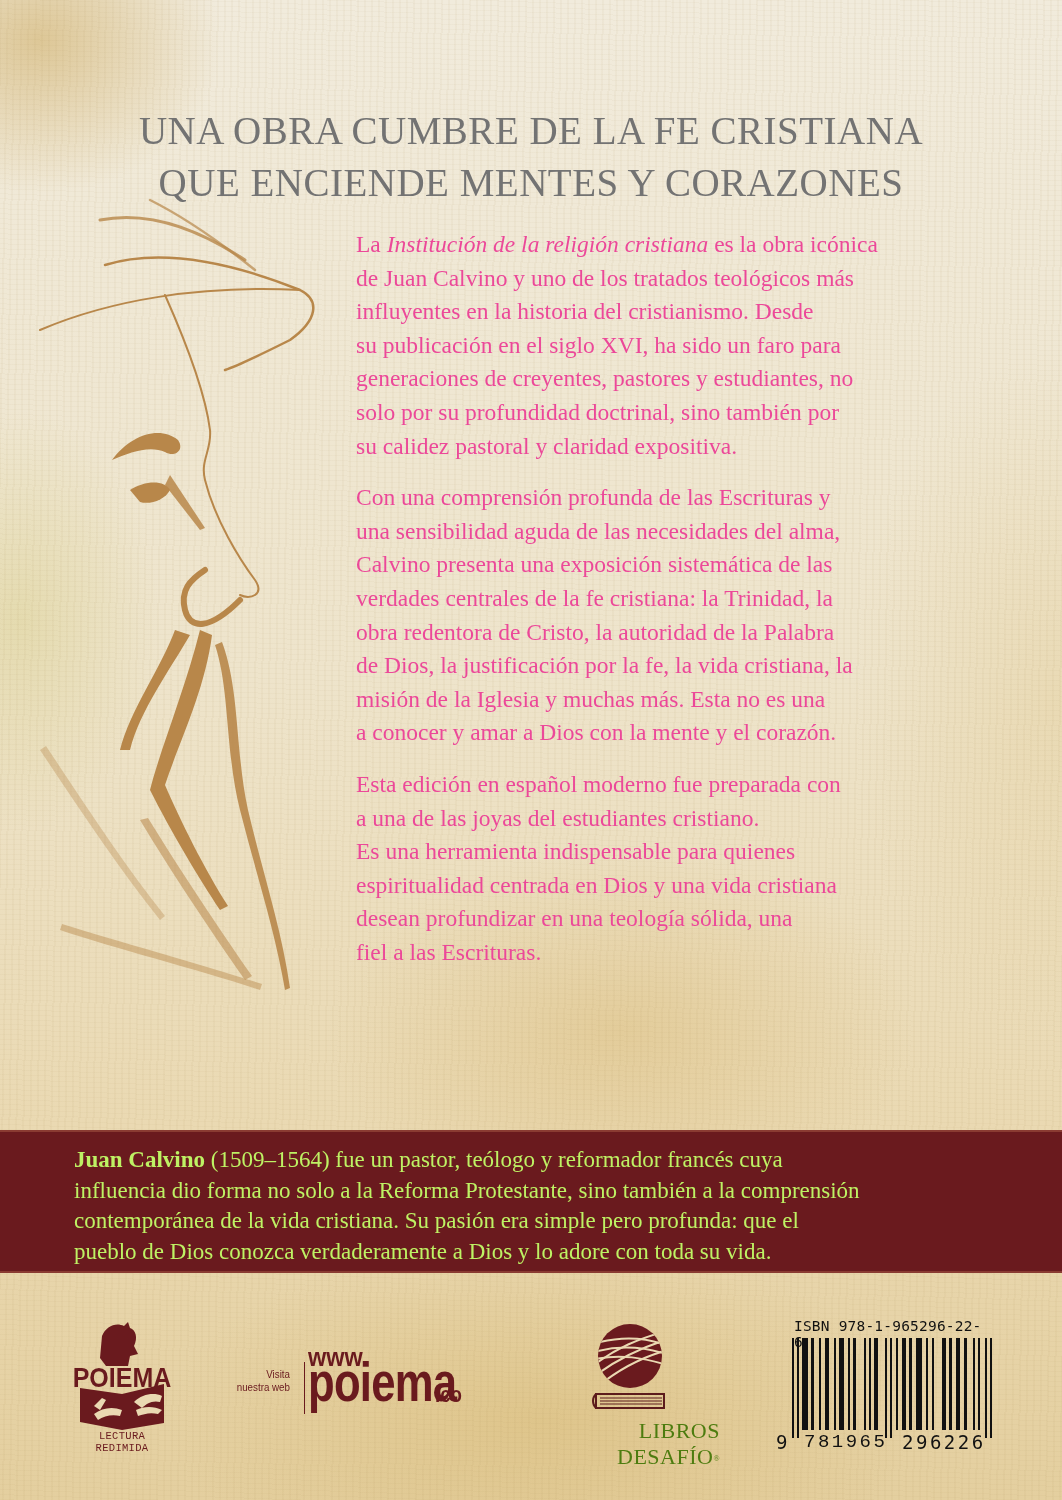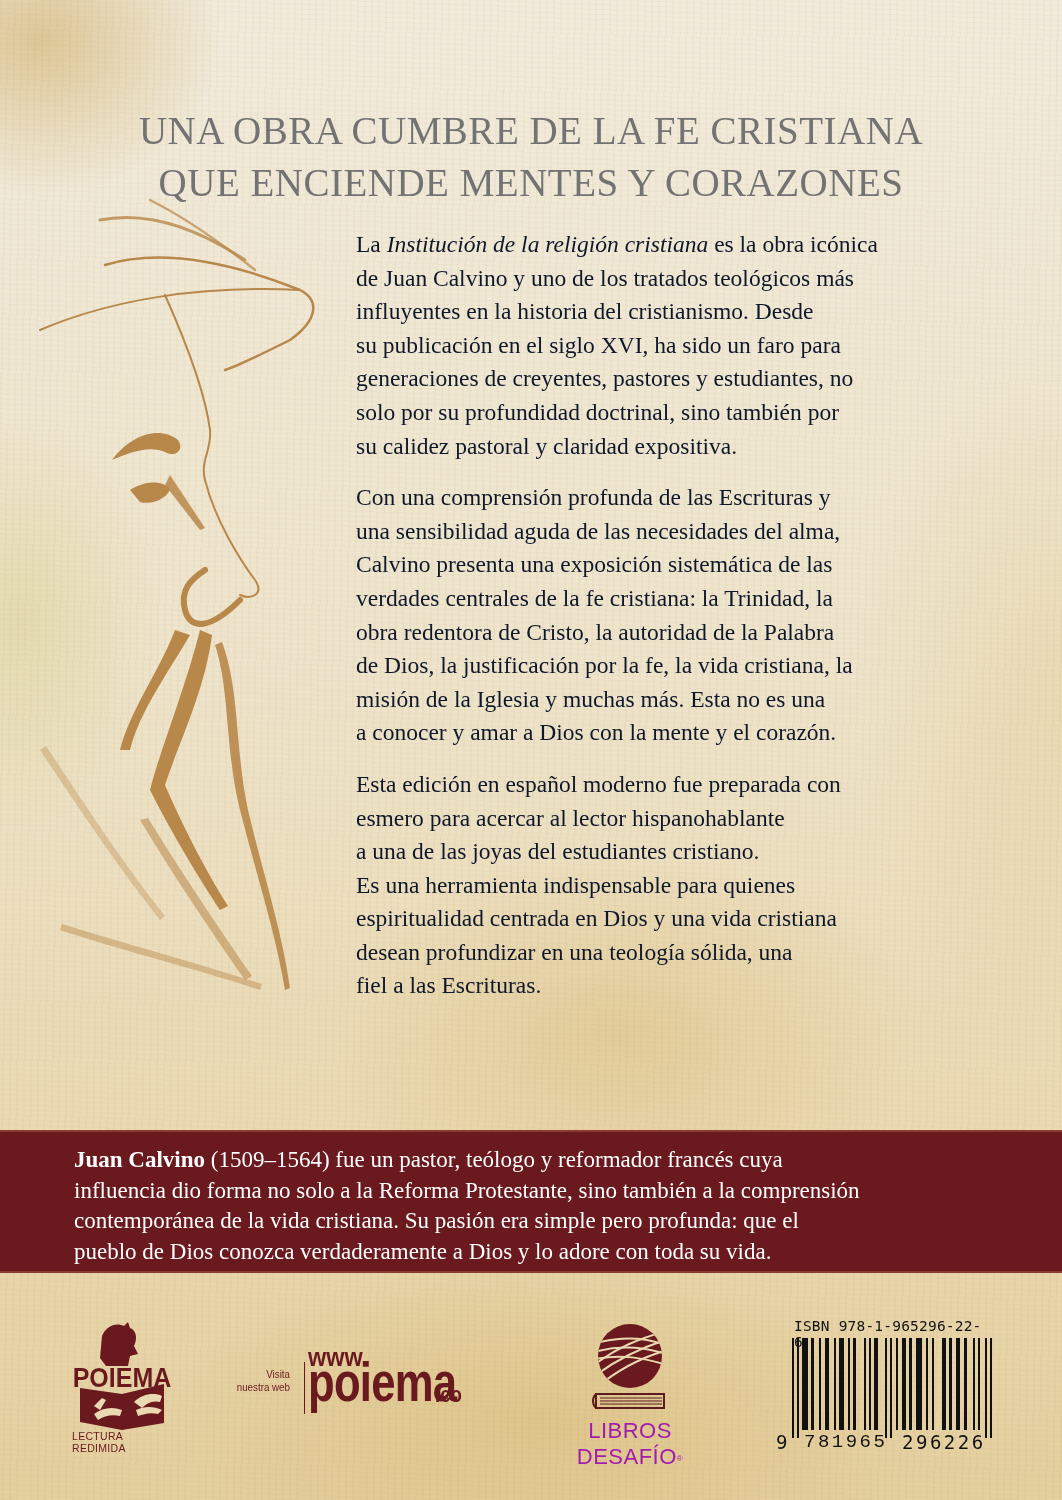--- a/index.html
+++ b/index.html
@@ -21,42 +21,42 @@
       repeating-linear-gradient(2deg, rgba(150,120,60,0.04) 0 1px, rgba(0,0,0,0) 1px 5px);
   }
   .headline {
     position: absolute; left: 0; width: 1062px; top: 105px; text-align: center;
     color: #737373; font-size: 39px; line-height: 52px; letter-spacing: 0.5px;
     font-family: "Liberation Serif", serif;
   }
   .sketch { position: absolute; left: 0; top: 190px; width: 330px; height: 900px; }
   .body {
     position: absolute; left: 356px; top: 228px; width: 660px;
-    color: #0f172a; font-size: 23.5px; line-height: 33.6px;
+    color: #ec4899; font-size: 23.5px; line-height: 33.6px;
     font-family: "Liberation Serif", serif;
   }
   .body p { margin: 0 0 18px 0; }
   .body .line { display: block; white-space: nowrap; }
   .body em { font-style: italic; }
   .band {
     position: absolute; left: 0; top: 1130px; width: 1062px; height: 143px;
     background: #6a1a1e; border-top: 2px solid #8a3b32; border-bottom: 2px solid #8a3b32;
     box-sizing: border-box;
   }
   .band-text {
     position: absolute; left: 74px; top: 13px; width: 960px;
-    color: #ffffff; font-size: 23px; line-height: 30.5px;
+    color: #bef264; font-size: 23px; line-height: 30.5px;
     font-family: "Liberation Serif", serif;
   }
   .band-text .line { display: block; white-space: nowrap; }
   .band-text b { font-weight: bold; }
   .logo-poiema { position: absolute; left: 72px; top: 1318px; width: 100px; height: 140px; }
   .logo-poiema .lectura {
-    position: absolute; left: 0; top: 112px; width: 100px; 
-    font-family: Liberation Sans, sans-serif; font-size: 10.5px; color: #6a1a1e; letter-spacing: 0.3px;
+    position: absolute; left: 0; top: 112px; width: 100px; text-align: center;
+    font-family: Liberation Mono, monospace; font-size: 10.5px; color: #6a1a1e; letter-spacing: 0.3px;
   }
   .web { position: absolute; left: 228px; top: 1348px; height: 70px; width: 240px; }
   .web .visita {
     position: absolute; right: 178px; top: 20px; text-align: right; width: 90px;
     font-family: "Liberation Sans", sans-serif; font-size: 11.5px; line-height: 13px; color: #6a1a1e;
     transform: scaleX(0.85); transform-origin: right center;
   }
   .web .sep { position: absolute; left: 76px; top: 14px; width: 1px; height: 52px; background: #6a1a1e; }
   .web .www {
     position: absolute; left: 80px; top: -6px; font-family: "Liberation Sans", sans-serif;
@@ -66,22 +66,22 @@
     position: absolute; left: 80px; top: 6px; font-family: "Liberation Sans", sans-serif;
     font-weight: bold; font-size: 56px; line-height: 56px; color: #6a1a1e; letter-spacing: -1px;
     transform: scaleX(0.78); transform-origin: left;
   }
   .web .tld {
     position: absolute; left: 207px; top: 34px; font-family: "Liberation Sans", sans-serif;
     font-weight: bold; font-size: 22px; color: #6a1a1e; transform: scaleX(0.85); transform-origin: left;
   }
   .logo-desafio { position: absolute; left: 560px; top: 1318px; width: 140px; height: 130px; }
   .logo-desafio .name {
-    position: absolute; left: -20px; top: 100px; width: 180px; text-align: center;
-    font-family: Liberation Sans, sans-serif; font-size: 22px; color: #a21caf; letter-spacing: 0.5px;
+    position: absolute; left: -20px; top: 100px; width: 180px; text-align: right;
+    font-family: Liberation Serif, serif; font-size: 22px; color: #4d7c0f; letter-spacing: 0.5px;
     font-variant: small-caps;
   }
   .logo-desafio .reg { font-size: 8px; vertical-align: middle; }
   .barcode { position: absolute; left: 776px; top: 1318px; width: 210px; height: 140px; }
   .barcode .isbn {
     position: absolute; left: 18px; top: 0; font-family: "DejaVu Sans Mono", "Liberation Mono", monospace;
     font-size: 14.5px; color: #111; letter-spacing: 0.2px;
   }
   .barcode .bars { position: absolute; left: 16px; top: 20px; }
   .barcode .digits {
@@ -144,21 +144,20 @@
     <span class="line">una sensibilidad aguda de las necesidades del alma,</span>
     <span class="line">Calvino presenta una exposición sistemática de las</span>
     <span class="line">verdades centrales de la fe cristiana: la Trinidad, la</span>
     <span class="line">obra redentora de Cristo, la autoridad de la Palabra</span>
     <span class="line">de Dios, la justificación por la fe, la vida cristiana, la</span>
     <span class="line">misión de la Iglesia y muchas más. Esta no es una</span>
     <span class="line">a conocer y amar a Dios con la mente y el corazón.</span>
   </p>
   <p>
     <span class="line">Esta edición en español moderno fue preparada con</span>
-    <span class="line">esmero para acercar al lector hispanohablante</span>
     <span class="line">a una de las joyas del estudiantes cristiano.</span>
     <span class="line">Es una herramienta indispensable para quienes</span>
     <span class="line">espiritualidad centrada en Dios y una vida cristiana</span>
     <span class="line">desean profundizar en una teología sólida, una</span>
     <span class="line">fiel a las Escrituras.</span>
   </p>
 </div>
 
 <div class="band">
   <div class="band-text">

